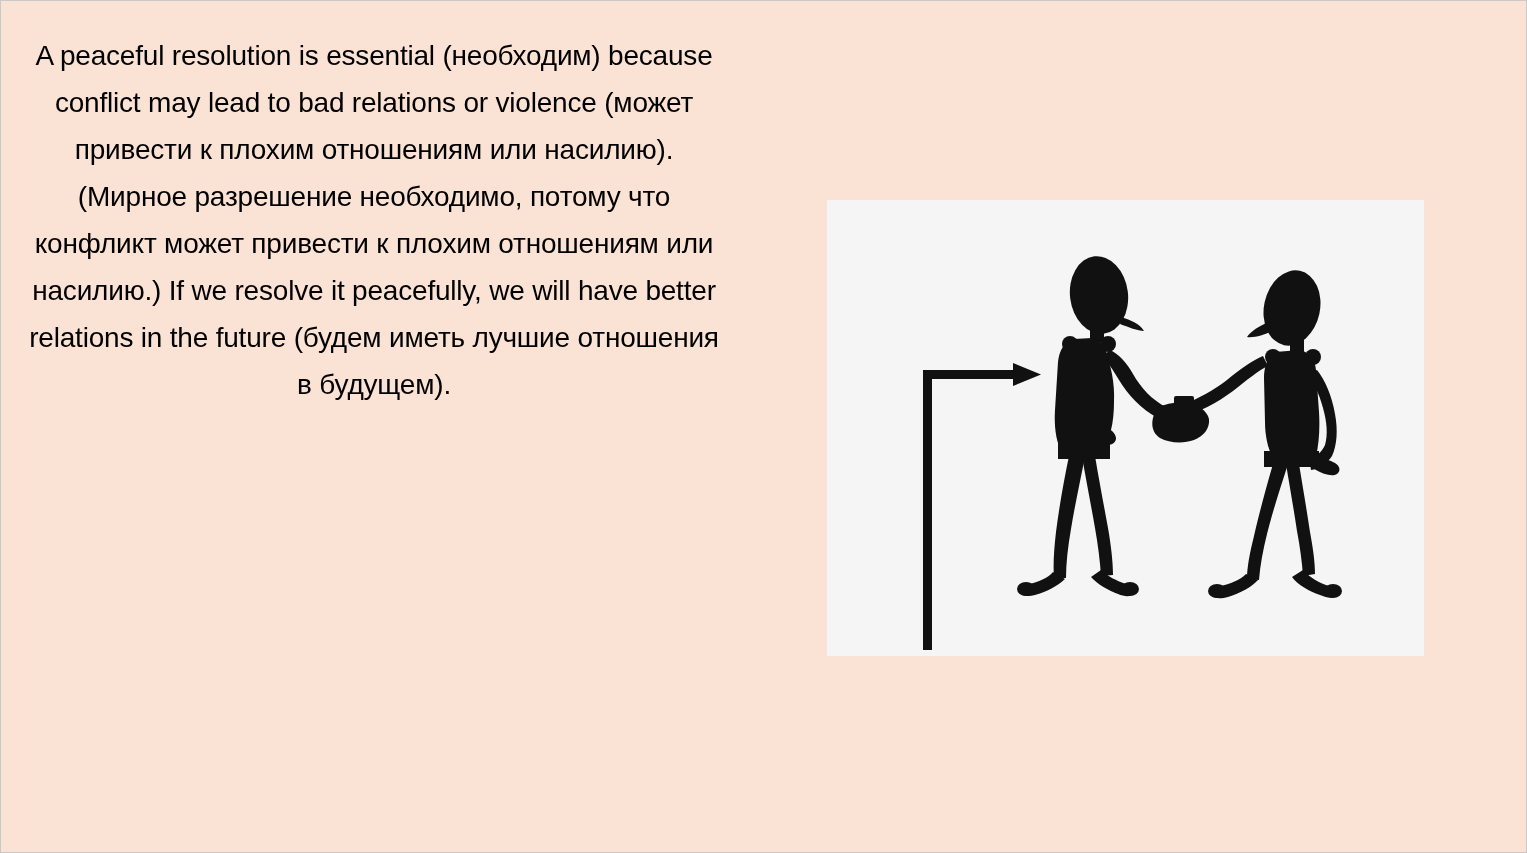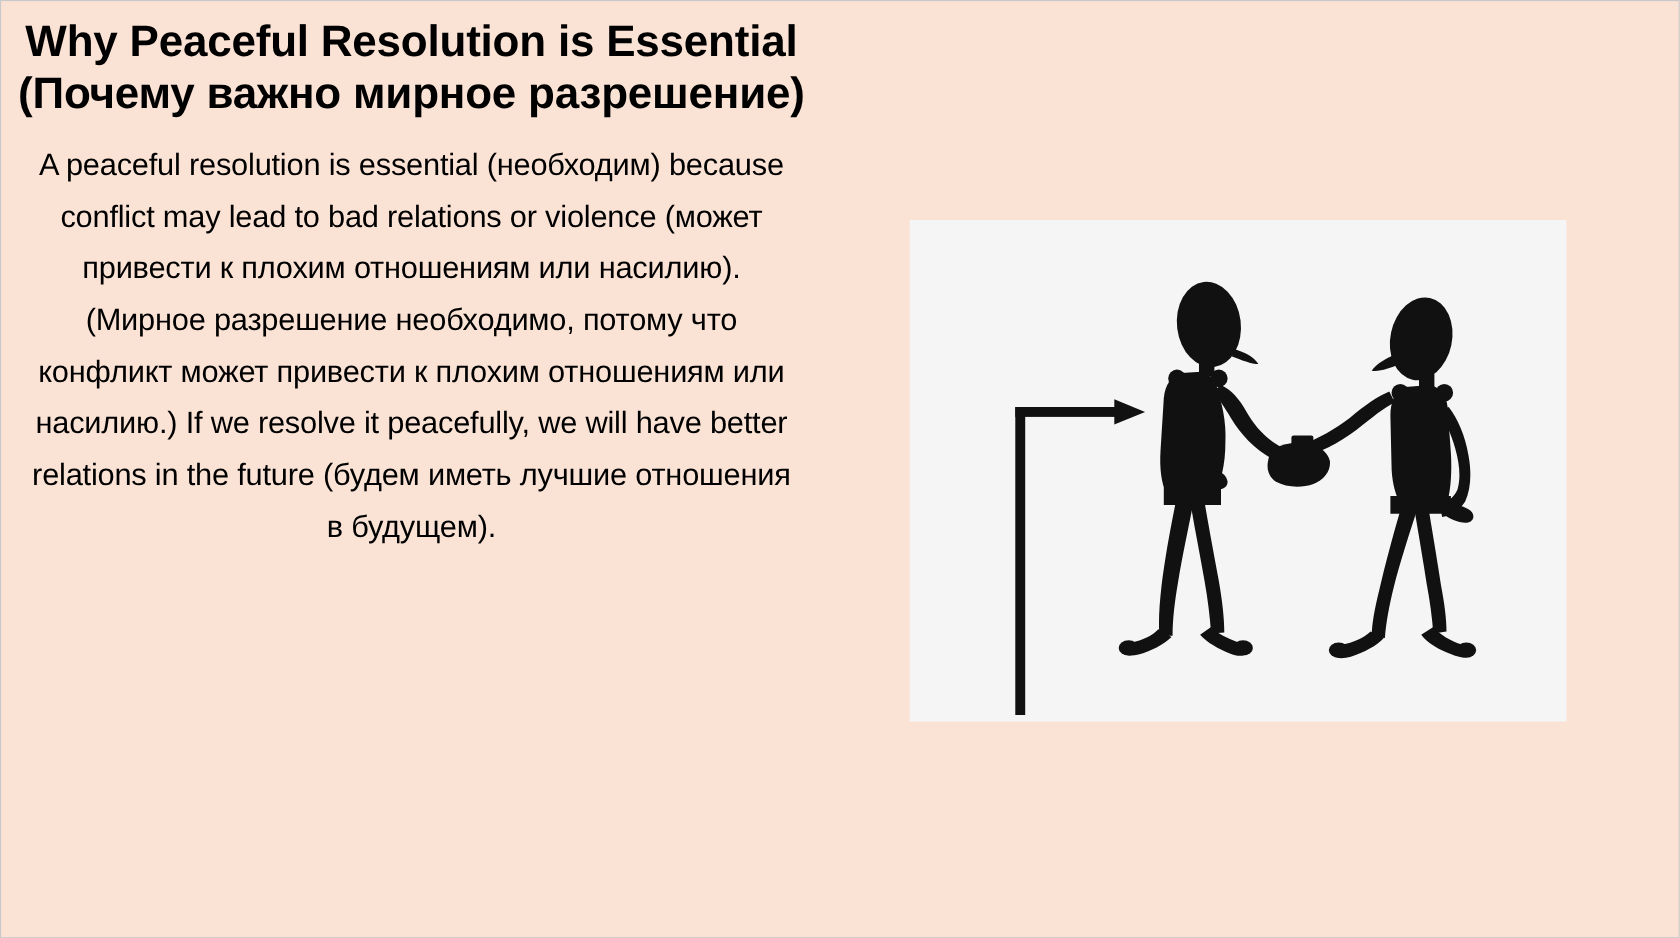--- a/index.html
+++ b/index.html
@@ -72,21 +72,20 @@
     width: 100%;
     height: 100%;
   }
 </style>
 </head>
 <body>
 
 <div class="slide">
 
   <div class="text-column">
-    <h1 class="slide-title">Why Peaceful Resolution is Essential (Почему важно мирное разрешение)</h1>
     <p class="slide-body">A peaceful resolution is essential (необходим) because conflict may lead to bad relations or violence (может привести к плохим отношениям или насилию). (Мирное разрешение необходимо, потому что конфликт может привести к плохим отношениям или насилию.) If we resolve it peacefully, we will have better relations in the future (будем иметь лучшие отношения в будущем).</p>
   </div>
 
   <div class="picture-panel">
     <svg viewBox="0 0 597 456" preserveAspectRatio="xMidYMid meet">
 
       <g fill="#111111">
         <rect x="96" y="170" width="9" height="280"></rect>
         <rect x="96" y="170" width="105" height="9"></rect>
         <polygon points="186,163 214,174.5 186,186"></polygon>

